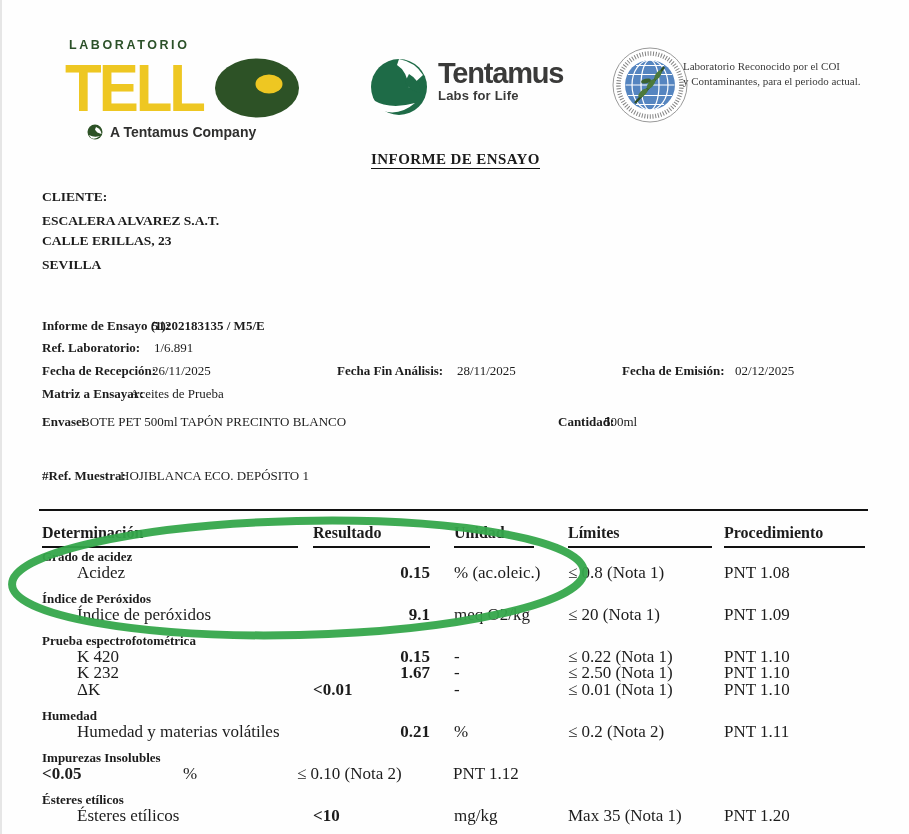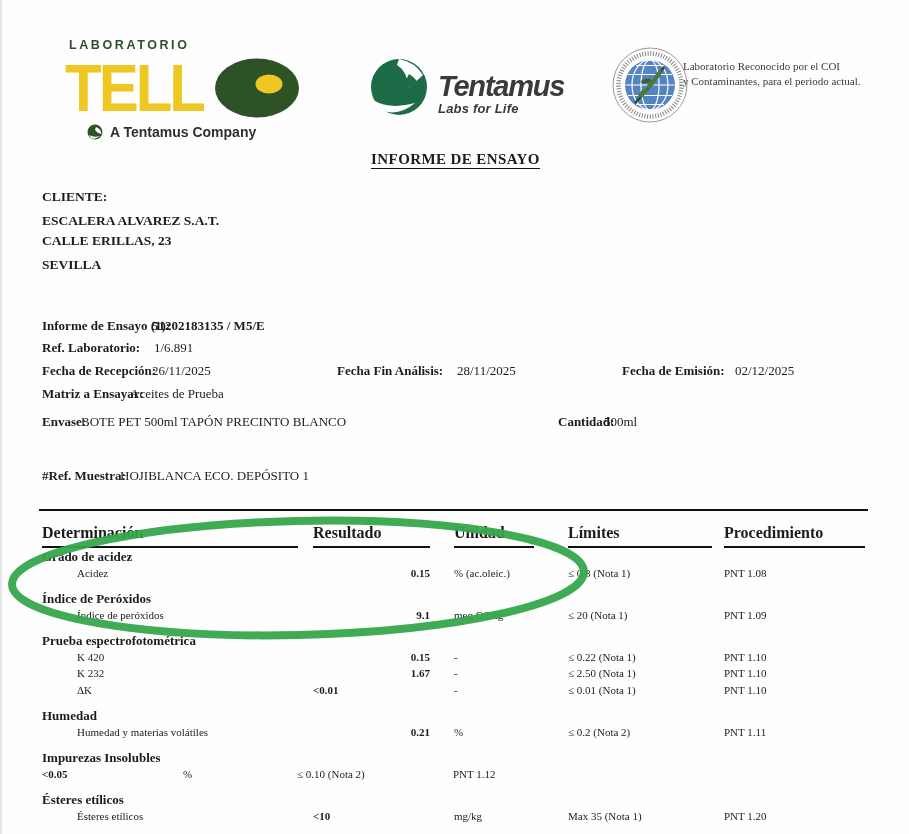--- a/index.html
+++ b/index.html
@@ -17,21 +17,21 @@
   .tello { position:absolute; left:63px; top:38px; font-family:"Liberation Sans","DejaVu Sans",sans-serif; }
   .tello-top { font-size:12.5px; font-weight:700; letter-spacing:2.6px; color:#2c5129; margin-left:4px; }
   .tello-main { display:flex; align-items:flex-end; height:66px; margin-top:1px;gap:8px; }
   .tello-word {
     font-weight:700; font-size:60px; line-height:60px; color:#eec722;
     letter-spacing:-3px; transform:scaleY(1.12); transform-origin:center;
   }
   .tello-tag { display:flex; align-items:center; gap:6px; margin-top:5px; margin-left:22px; }
   .tello-tag-text { font-weight:700; font-size:14px; color:#2f2f2e; }
 
-  .tentamus { position:absolute; left:368px; top:58px; display:flex; align-items:flex-end; font-family:"Liberation Sans","DejaVu Sans",sans-serif;font-style:italic; }
+  .tentamus { position:absolute; left:368px; top:58px; display:flex; align-items:flex-start; font-family:"Liberation Sans","DejaVu Sans",sans-serif; }
   .tentamus-text { margin-left:8px; }
   .tentamus-name { font-weight:700; font-size:29px; line-height:30px; color:#3a3a39; letter-spacing:-1.2px; }
   .tentamus-tag { font-weight:700; font-size:13px; color:#3a3a39; margin-top:0px; letter-spacing:0.2px; }
 
   .coi-seal { position:absolute; left:608px; top:44px; }
   .coi-text {
     position:absolute; left:681px; top:59px; width:225px;
     font-size:11px; line-height:15px; color:#3b3b3b;
   }
 
@@ -63,21 +63,21 @@
   .thead { display:flex; }
   .th { font-weight:700; font-size:16px; padding-bottom:4px; border-bottom:2px solid #111; }
   .th.a { width:256px; margin-right:15px; }
   .th.b { width:117px; margin-right:24px; }
   .th.c { width:80px;  margin-right:34px; }
   .th.d { width:144px; margin-right:12px; }
   .th.e { width:141px; }
   .tbody { }
   .tgroup { font-weight:700; font-size:13px; line-height:17px; margin-top:8px; }
   .tgroup:first-child { margin-top:0; }
-  .trow { display:flex; font-size:11px; line-height:16.8px; }
+  .trow { display:flex; font-size:17px; line-height:16.8px; }
   .trow .ca { width:271px; padding-left:35px; }
   .trow .cb { width:141px; padding-right:24px; font-weight:700; }
   .trow .cb.res-right { text-align:right; }
   .trow .cb.res-left  { text-align:left; }
   .trow .cc { width:114px; }
   .trow .cd { width:156px; }
   .trow .ce { width:141px; }
 
   .annotation { position:absolute; left:0; top:512px; width:600px; height:136px; pointer-events:none; z-index:5; }
 </style>

